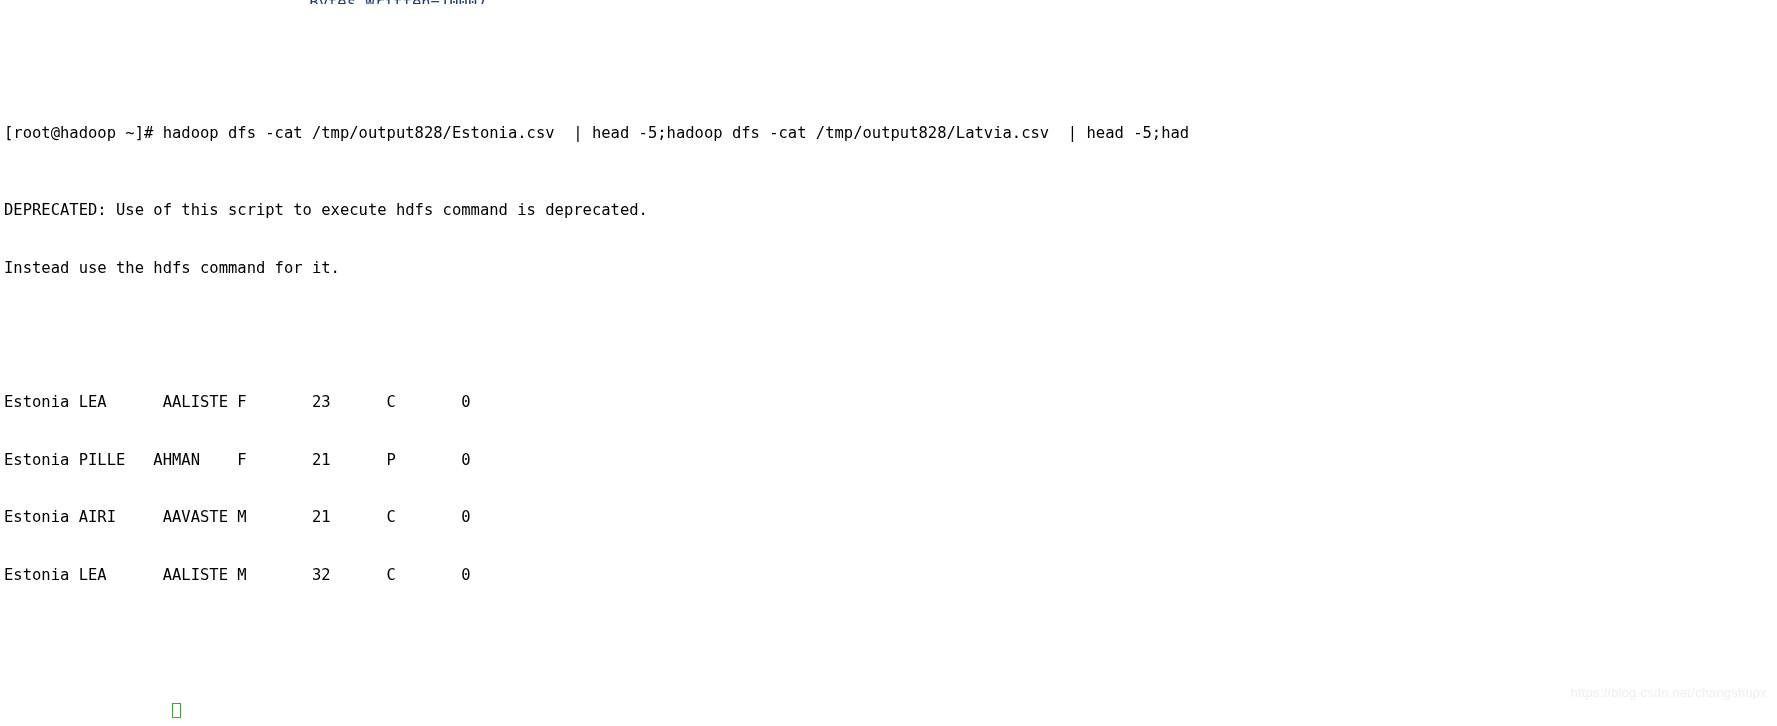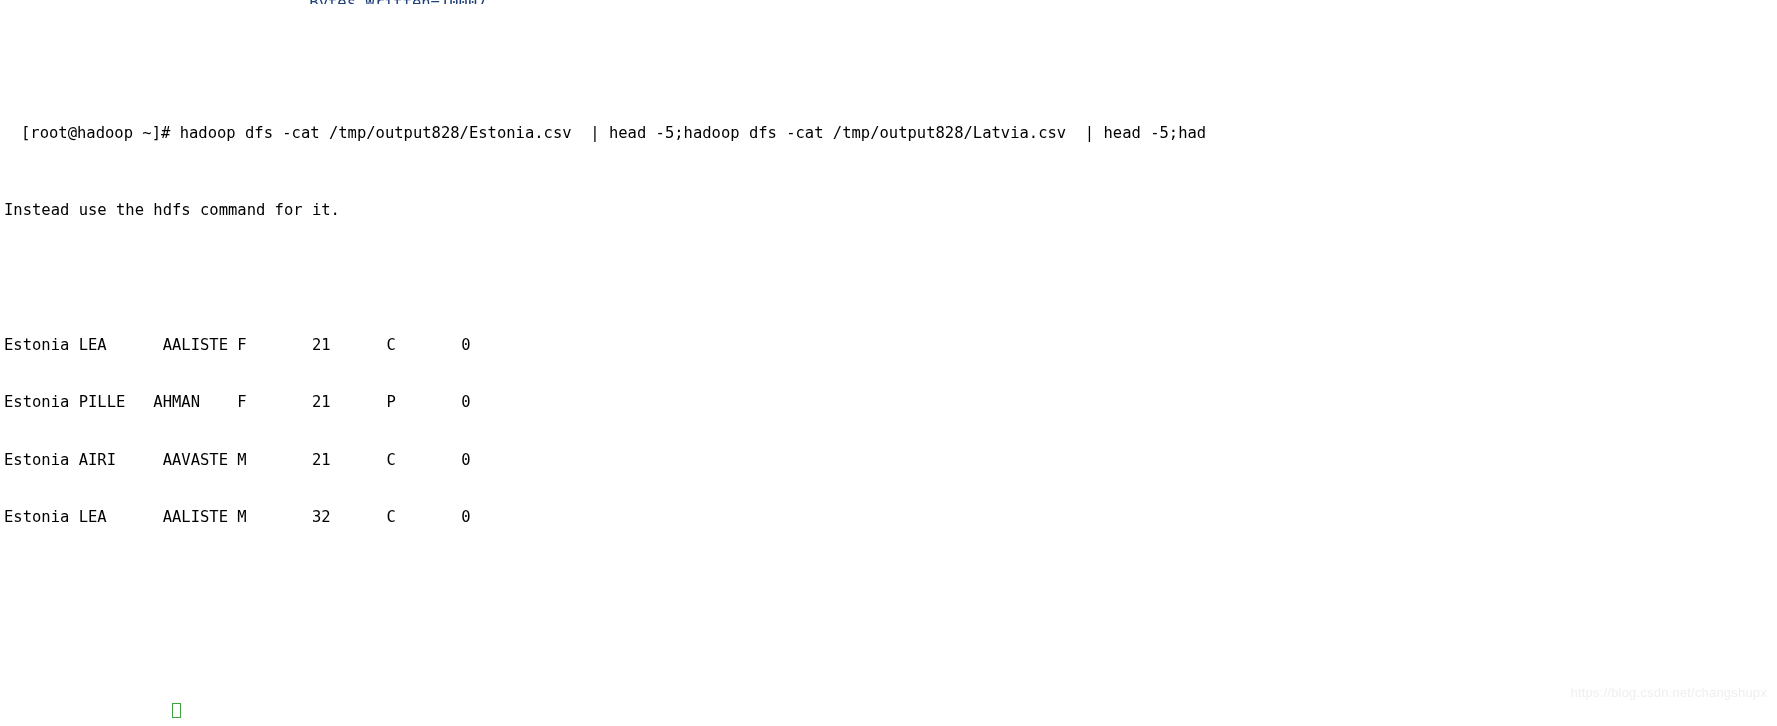--- a/index.html
+++ b/index.html
@@ -29,21 +29,20 @@
   }
   .line {
     height: 19.2px;
     white-space: pre;
   }
   .blank {
     height: 19.2px;
   }
   .prompt-line {
     color: #000000;
-    margin-left: 17px;
   }
   .watermark {
     position: absolute;
     right: 10px;
     bottom: 24px;
     font-family: "Liberation Sans", sans-serif;
     font-size: 13px;
     color: #efefef;
     letter-spacing: 0.2px;
     user-select: none;
@@ -76,24 +75,25 @@
 <div id="terminal">
 
   <div class="scrolled-header">                Bytes Written=10007</div>
 
   <div id="screen">
 
     <div class="blank"></div>
 
     <div class="line prompt-line">[root@hadoop ~]# hadoop dfs -cat /tmp/output828/Estonia.csv  | head -5;hadoop dfs -cat /tmp/output828/Latvia.csv  | head -5;had</div>
 
+    <div class="line">DEPRECATED: Use of this script to execute hdfs command is deprecated.</div>
     <div class="line">Instead use the hdfs command for it.</div>
     <div class="blank"></div>
 
-    <div class="line">Estonia LEA      AALISTE F       21      C       0</div>
+    <div class="line">Estonia LEA      AALISTE F       23      C       0</div>
     <div class="line">Estonia PILLE   AHMAN    F       21      P       0</div>
     <div class="line">Estonia AIRI     AAVASTE M       21      C       0</div>
     <div class="line">Estonia LEA      AALISTE M       32      C       0</div>
 
     
     
     
 
     
     

